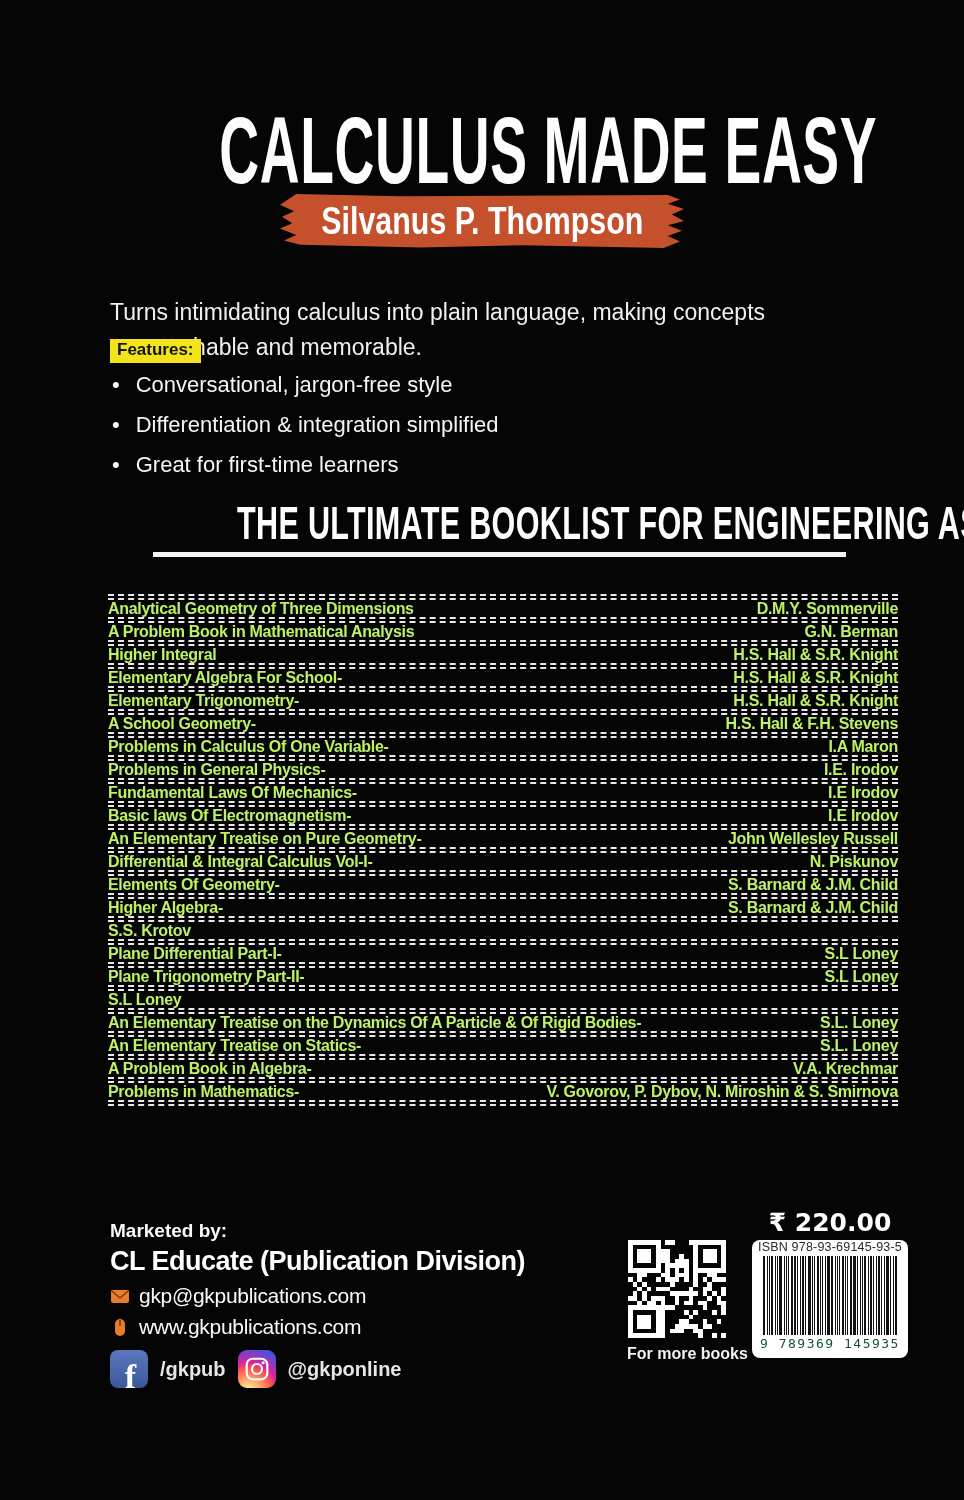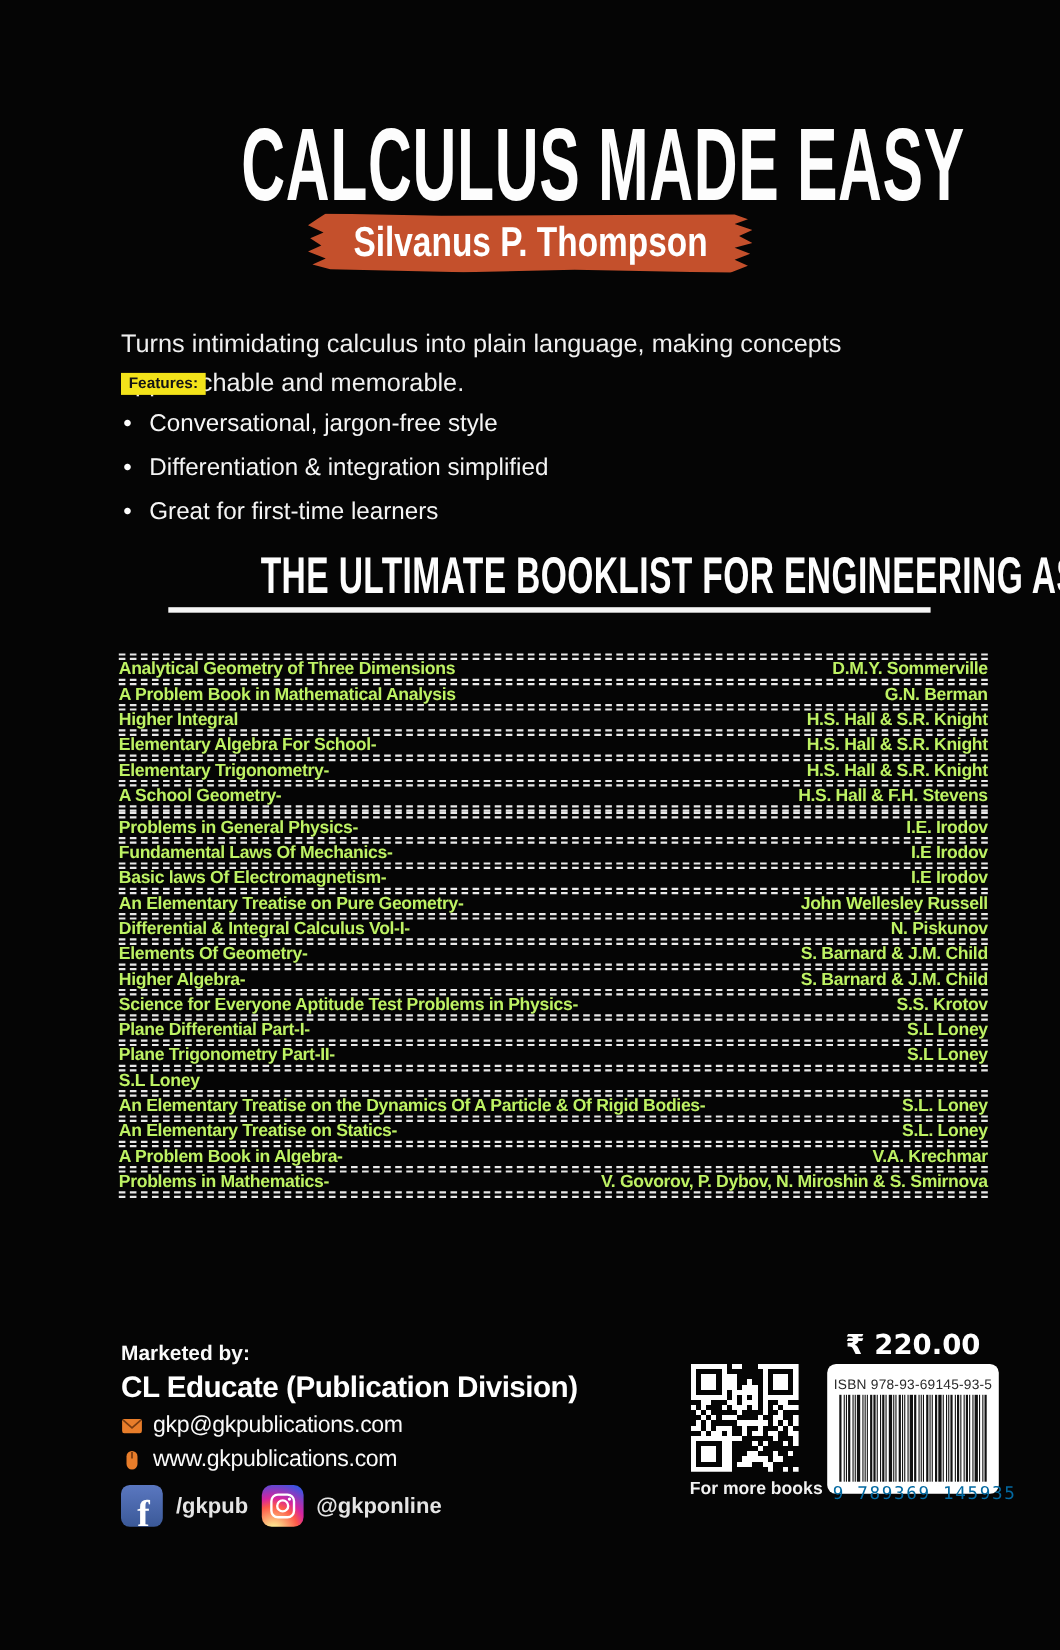--- a/index.html
+++ b/index.html
@@ -15,21 +15,21 @@
   .author-banner{
     position:absolute;top:194px;left:50%;transform:translateX(-50%);
     width:404px;height:54px;background:#c4502c;
     display:flex;align-items:center;justify-content:center;
     clip-path:polygon(2% 10%,4% 0%,30% 4%,96% 2%,99% 10%,96% 18%,100% 28%,97% 38%,100% 50%,96% 58%,99.5% 68%,96% 78%,99% 88%,95% 100%,60% 95%,35% 99%,5% 94%,1% 86%,4% 76%,0% 64%,3% 54%,0.5% 42%,3.5% 32%,0% 20%);
   }
   .author-text{font-size:38px;font-weight:700;color:#fff;transform:scaleX(0.80);}
   
   .description{position:absolute;top:272px;left:110px;width:775px;font-size:23px;line-height:1.5;color:#f0f0f0;}
   
-  .features-label{position:absolute;top:339px;left:110px;background:#f3e31a;color:#141414;font-weight:700;font-size:14px;padding:1px 7px 3px;}
+  .features-label{position:absolute;top:339px;left:110px;background:#f3e31a;color:#141414;font-weight:700;font-size:17px;padding:1px 7px 3px;}
   .features-list{position:absolute;top:372px;left:112px;margin:0;padding:0;list-style:none;}
   .features-list li{display:flex;align-items:baseline;font-size:22px;color:#f5f5f5;margin-bottom:14px;}
   .bullet{font-size:22px;margin-right:16px;color:#fff;}
   
   .heading-wrap{position:absolute;top:495px;left:0;width:100%;text-align:center;}
   .heading-text{font-size:47px;font-weight:800;color:#fdfdfd;transform:scaleX(0.65) scaleY(1.0);letter-spacing:0.5px;}
   .heading-rule{position:absolute;top:552px;left:153px;width:693px;height:5px;background:#f5f5f5;}
   
   .booklist{position:absolute;top:594px;left:108px;width:790px;}
   .sep{height:2px;border-top:2px dashed #e9e9e9;border-bottom:2px dashed #e9e9e9;}
@@ -48,25 +48,25 @@
   .ig-icon{width:38px;height:38px;border-radius:9px;
     background:radial-gradient(circle at 28% 110%,#fdf497 0%,#fdf497 5%,#fd5949 45%,#d6249f 60%,#285AEB 95%);
     display:flex;align-items:center;justify-content:center;}
   .handle{font-size:20px;font-weight:700;color:#e5e5e5;}
   
   .qr-block{position:absolute;left:627px;top:1240px;width:100px;text-align:center;}
   .qr-box{width:98px;height:98px;margin:0 auto;}
   .qr-caption{margin-top:7px;font-size:16px;font-weight:700;color:#f2f2f2;white-space:nowrap;}
   
   .price{position:absolute;left:752px;top:1208px;width:156px;text-align:center;font-size:25px;font-weight:800;color:#fff;font-family:"DejaVu Sans","Liberation Sans",sans-serif;}
-  .barcode{position:absolute;left:752px;top:1240px;width:156px;height:118px;background:#fff;border-radius:8px;box-sizing:border-box;padding:12px 5px 2px;}
+  .barcode{position:absolute;left:752px;top:1240px;width:156px;height:118px;background:#fff;border-radius:8px;box-sizing:border-box;padding:0 5px 2px;}
   .isbn{font-size:12.5px;color:#2a2a2a;text-align:center;white-space:nowrap;letter-spacing:0.2px;}
   .bars{height:79px;margin-top:2px;display:flex;align-items:stretch;justify-content:center;}
   .bars div{background:#111;}
-  .digits{margin-top:1px;font-size:16px;color:#0369a1;text-align:center;letter-spacing:1.5px;white-space:nowrap;font-family:"DejaVu Sans Mono","Liberation Mono",monospace;}
+  .digits{margin-top:1px;font-size:13px;color:#14532d;text-align:center;letter-spacing:1.5px;white-space:nowrap;font-family:"DejaVu Sans Mono","Liberation Mono",monospace;}
 </style>
 </head>
 <body>
 
 <div class="cover">
 
   <div class="title-wrap">
     <span class="scale-x title-text">CALCULUS MADE EASY</span>
   </div>
 
@@ -123,20 +123,24 @@
   <div class="row">
     <span class="t">Elementary Trigonometry-</span>
     <span class="a">H.S. Hall &amp; S.R. Knight</span>
   </div>
 <div class="sep"></div>
   <div class="row">
     <span class="t">A School Geometry-</span>
     <span class="a">H.S. Hall &amp; F.H. Stevens</span>
   </div>
 <div class="sep"></div>
+  <div class="row">
+    <span class="t">Problems in Calculus Of One Variable-</span>
+    <span class="a">I.A Maron</span>
+  </div>
 <div class="sep"></div>
   <div class="row">
     <span class="t">Problems in General Physics-</span>
     <span class="a">I.E. Irodov</span>
   </div>
 <div class="sep"></div>
   <div class="row">
     <span class="t">Fundamental Laws Of Mechanics-</span>
     <span class="a">I.E Irodov</span>
   </div>
@@ -160,21 +164,20 @@
     <span class="t">Elements Of Geometry-</span>
     <span class="a">S. Barnard &amp; J.M. Child</span>
   </div>
 <div class="sep"></div>
   <div class="row">
     <span class="t">Higher Algebra-</span>
     <span class="a">S. Barnard &amp; J.M. Child</span>
   </div>
 <div class="sep"></div>
   <div class="row">
-    <span class="t">Science for Everyone Aptitude Test Problems in Physics-</span>
     <span class="a">S.S. Krotov</span>
   </div>
 <div class="sep"></div>
   <div class="row">
     <span class="t">Plane Differential Part-I-</span>
     <span class="a">S.L Loney</span>
   </div>
 <div class="sep"></div>
   <div class="row">
     <span class="t">Plane Trigonometry Part-II-</span>

